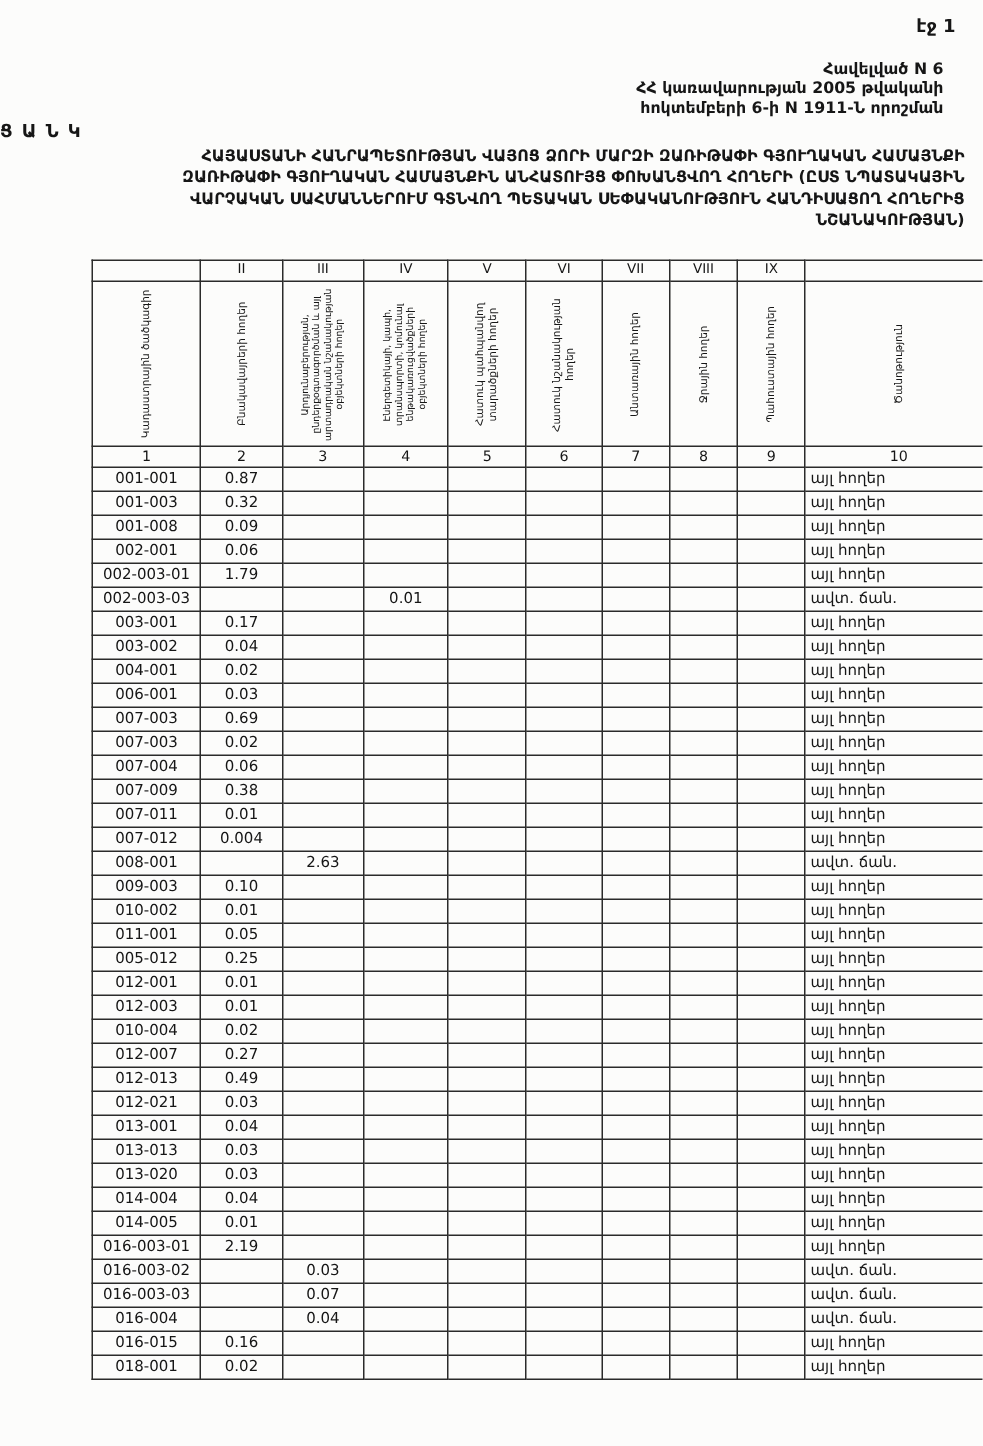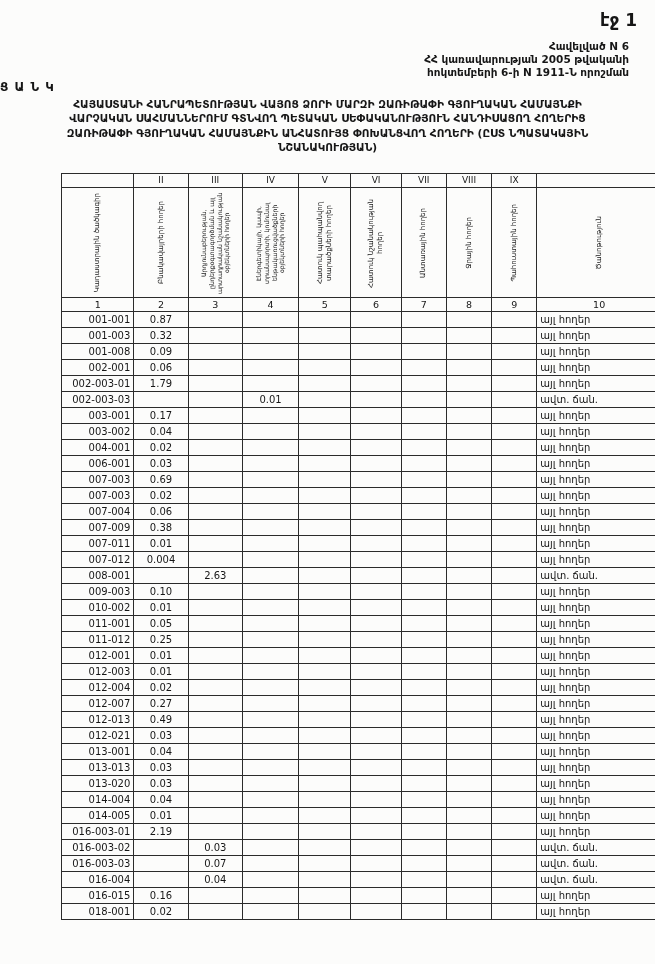--- a/index.html
+++ b/index.html
@@ -7,35 +7,35 @@
   body {
     width: 655px; height: 964px;
     position: relative;
     font-family: "DejaVu Sans", sans-serif;
     color: #161616;
     background: #fcfcfb;
   }
   .page { position: absolute; inset: 0; }
   .page-num {
     position: absolute; top: 10px; right: 18px;
-    font-weight: bold; font-size: 17px;
+    font-weight: bold; font-size: 12px;
   }
   .appendix {
     position: absolute; top: 40px; right: 26px; width: 290px;
     text-align: right; font-weight: bold;
     font-size: 10.5px; line-height: 1.25;
   }
   .list-heading {
     position: absolute; top: 66px; left: 0; width: 100%;
     text-align: left; font-weight: bold;
     font-size: 12px; letter-spacing: 1px; margin-top: 14px;
   }
   .doc-title {
     position: absolute; top: 97px; left: 12px; width: 631px;
-    text-align: center; font-weight: bold;
+    text-align: right; font-weight: bold;
     font-size: 10.6px; line-height: 1.35;
   }
   table.land-table {
     position: absolute; top: 173px; left: 27px; width: 601px;
     border-collapse: collapse; table-layout: fixed;
     background: #fcfcfb;
     margin-left: 34px;
   }
   table.land-table td { border: 1px solid #2b2b2b; overflow: hidden; }
   td.roman { height: 13px; font-size: 9px; text-align: center; line-height: 13px; }
@@ -45,43 +45,43 @@
     transform: rotate(180deg);
     display: inline-block;
     font-size: 6.2px; line-height: 1.25;
     max-height: 104px;
     text-align: center;
     vertical-align: middle;
   }
   .vtext.big { font-size: 7px; }
   td.colnum { height: 13px; font-size: 9.5px; text-align: center; line-height: 13px; }
   tbody td { height: 16px; font-size: 10px; padding: 0 3px; white-space: nowrap; line-height: 15px; }
-  td.c1 { text-align: right; }
+  td.c1 { text-align: center; }
   td.c2, td.c3, td.c4, td.c5, td.c6, td.c7, td.c8, td.c9 { text-align: center; }
   td.c10 { text-align: left; font-size: 10px; }
 </style>
 </head>
 <body>
 
 <div class="page">
 
   <div class="page-num">էջ 1</div>
 
   <div class="appendix">
     <div>Հավելված N 6</div>
     <div>ՀՀ կառավարության 2005 թվականի</div>
     <div>հոկտեմբերի 6-ի N 1911-Ն որոշման</div>
   </div>
 
   <div class="list-heading">Ց Ա Ն Կ</div>
 
   <div class="doc-title">
     <div>ՀԱՅԱՍՏԱՆԻ ՀԱՆՐԱՊԵՏՈՒԹՅԱՆ ՎԱՅՈՑ ՁՈՐԻ ՄԱՐԶԻ ԶԱՌԻԹԱՓԻ ԳՅՈՒՂԱԿԱՆ ՀԱՄԱՅՆՔԻ</div>
+    <div>ԶԱՌԻԹԱՓԻ ԳՅՈՒՂԱԿԱՆ ՀԱՄԱՅՆՔԻՆ ԱՆՀԱՏՈՒՅՑ ՓՈԽԱՆՑՎՈՂ ՀՈՂԵՐԻ (ԸՍՏ ՆՊԱՏԱԿԱՅԻՆ</div>
     <div>ՎԱՐՉԱԿԱՆ ՍԱՀՄԱՆՆԵՐՈՒՄ ԳՏՆՎՈՂ ՊԵՏԱԿԱՆ ՍԵՓԱԿԱՆՈՒԹՅՈՒՆ ՀԱՆԴԻՍԱՑՈՂ ՀՈՂԵՐԻՑ</div>
-    <div>ԶԱՌԻԹԱՓԻ ԳՅՈՒՂԱԿԱՆ ՀԱՄԱՅՆՔԻՆ ԱՆՀԱՏՈՒՅՑ ՓՈԽԱՆՑՎՈՂ ՀՈՂԵՐԻ (ԸՍՏ ՆՊԱՏԱԿԱՅԻՆ</div>
     <div>ՆՇԱՆԱԿՈՒԹՅԱՆ)</div>
   </div>
 
   <table class="land-table">
     <colgroup>
       <col style="width:72px">
       <col style="width:54px">
       <col style="width:54px">
       <col style="width:56px">
       <col style="width:52px">
@@ -364,21 +364,21 @@
           <td class="c3"></td>
           <td class="c4"></td>
           <td class="c5"></td>
           <td class="c6"></td>
           <td class="c7"></td>
           <td class="c8"></td>
           <td class="c9"></td>
           <td class="c10">այլ հողեր</td>
         </tr>
         <tr>
-          <td class="c1">011-012</td>
+          <td class="c1">005-012</td>
           <td class="c2">0.25</td>
           <td class="c3"></td>
           <td class="c4"></td>
           <td class="c5"></td>
           <td class="c6"></td>
           <td class="c7"></td>
           <td class="c8"></td>
           <td class="c9"></td>
           <td class="c10">այլ հողեր</td>
         </tr>
@@ -400,21 +400,21 @@
           <td class="c3"></td>
           <td class="c4"></td>
           <td class="c5"></td>
           <td class="c6"></td>
           <td class="c7"></td>
           <td class="c8"></td>
           <td class="c9"></td>
           <td class="c10">այլ հողեր</td>
         </tr>
         <tr>
-          <td class="c1">012-004</td>
+          <td class="c1">010-004</td>
           <td class="c2">0.02</td>
           <td class="c3"></td>
           <td class="c4"></td>
           <td class="c5"></td>
           <td class="c6"></td>
           <td class="c7"></td>
           <td class="c8"></td>
           <td class="c9"></td>
           <td class="c10">այլ հողեր</td>
         </tr>

